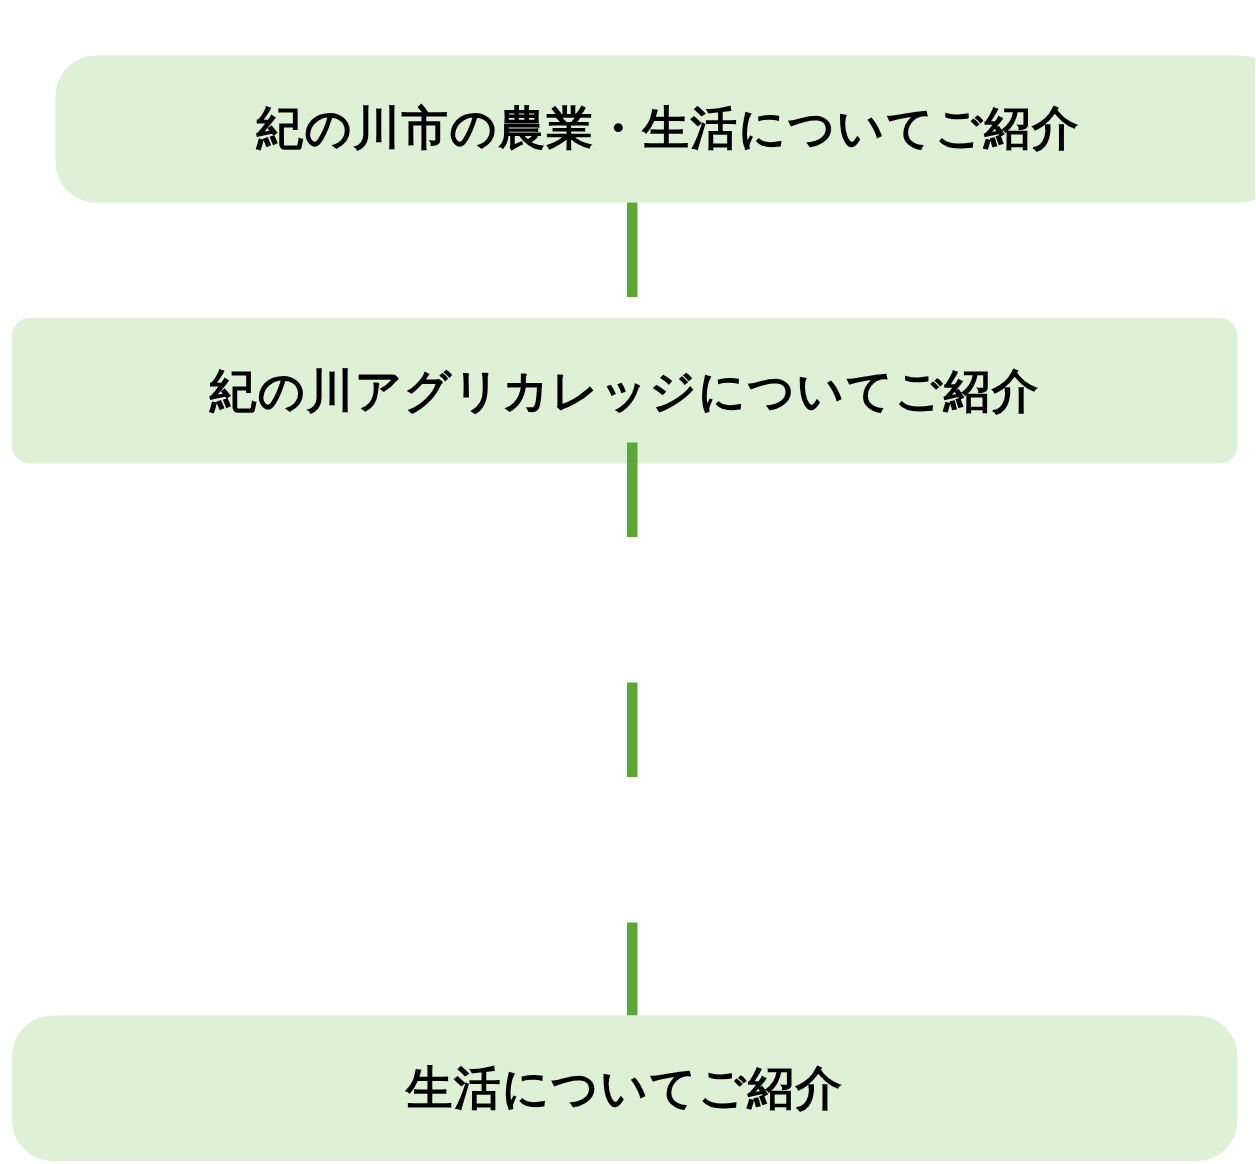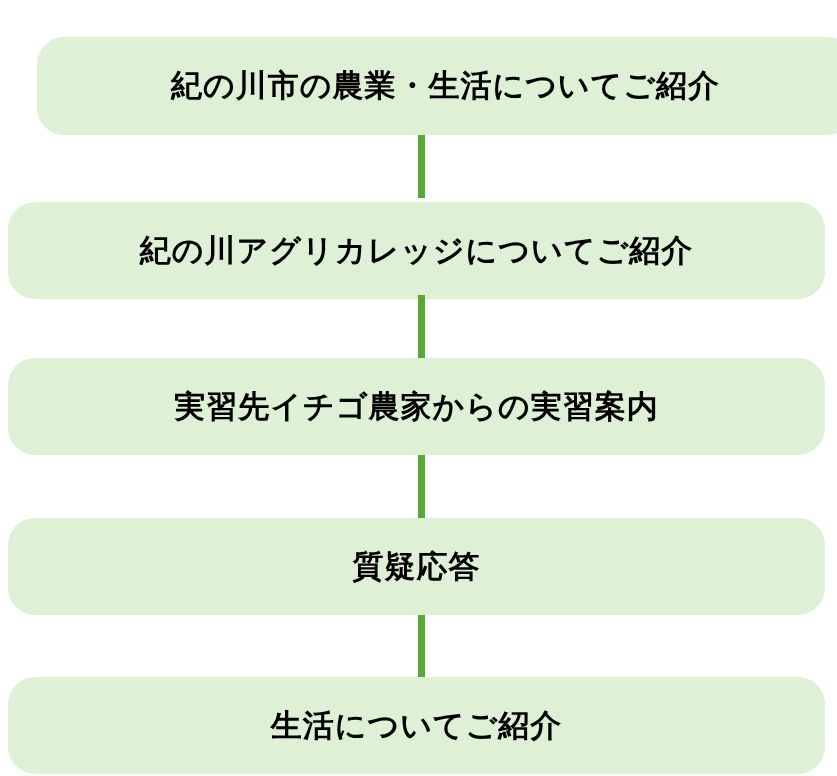--- a/index.html
+++ b/index.html
@@ -44,35 +44,29 @@
 <body>
 
 <div class="canvas" style="--box-fill: #def0d6; --line-color: #5ba837; --text-color: #000000; background: rgb(255, 255, 255);">
 
   <div class="step" style="top: 37px; height: 98px; margin-left: 29px;">
     <span class="step-label">紀の川市の農業・生活についてご紹介</span>
   </div>
 
   <div class="connector" style="top: 135px; height: 63px;"></div>
 
-  <div class="step" style="top: 202px;">
+  <div class="step" style="top: 212px; border-radius: 12px;">
     <span class="step-label">紀の川アグリカレッジについてご紹介</span>
   </div>
 
   <div class="connector" style="top: 295px; height: 63px;"></div>
 
-  <div class="step" style="top: 358px;">
-    <span class="step-label">実習先イチゴ農家からの実習案内</span>
-  </div>
 
   <div class="connector" style="top: 455px; height: 63px;"></div>
 
-  <div class="step" style="top: 518px;">
-    <span class="step-label">質疑応答</span>
-  </div>
 
   <div class="connector" style="top: 615px; height: 62px;"></div>
 
   <div class="step" style="top: 677px;">
     <span class="step-label">生活についてご紹介</span>
   </div>
 
 </div>
 
 </body></html>

